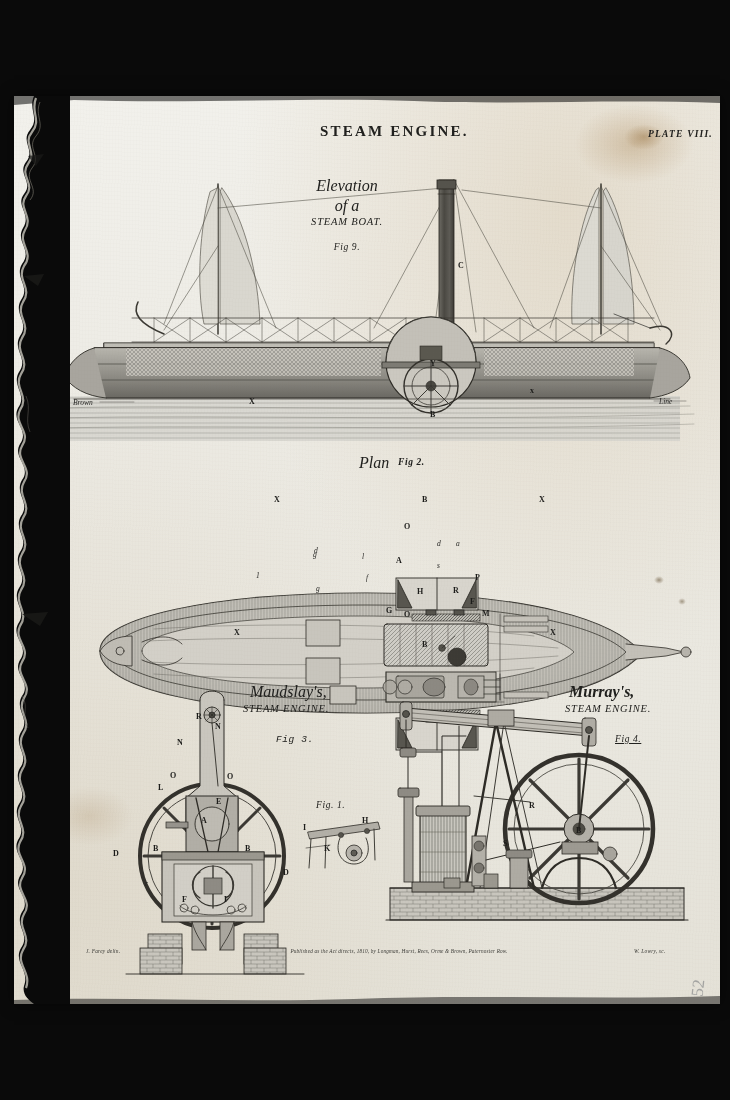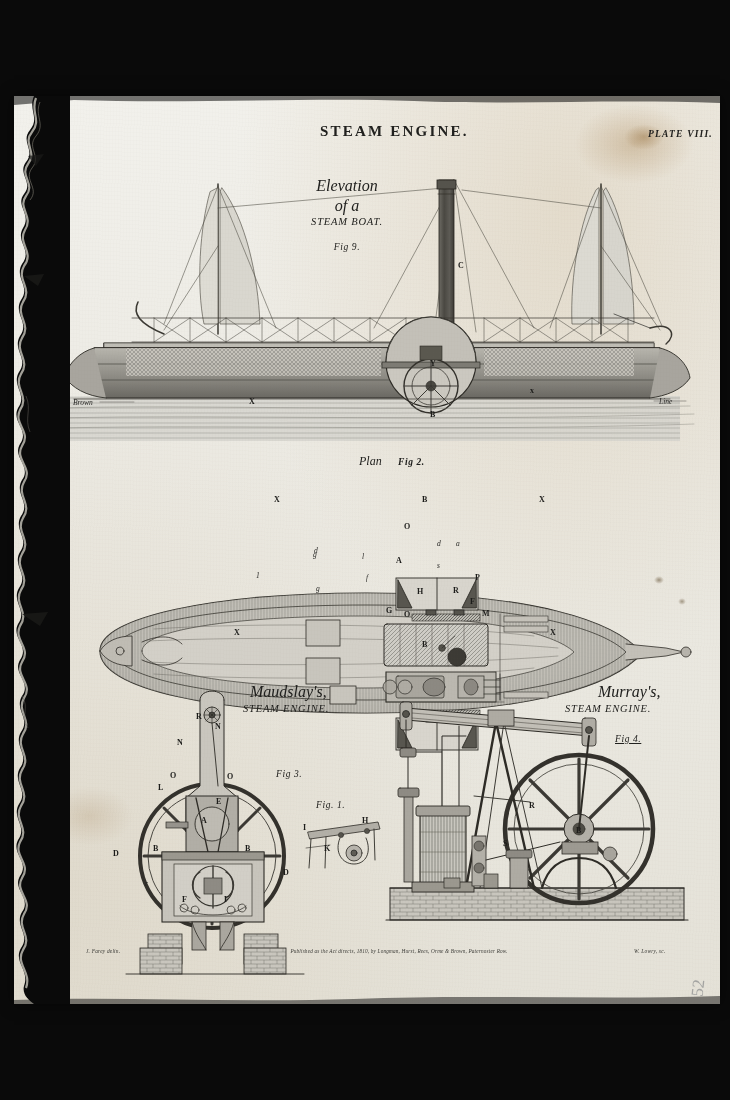--- a/index.html
+++ b/index.html
@@ -477,28 +477,28 @@
     </svg>
 
     <div class="t ttl" style="left:306px;top:28px;">STEAM ENGINE.</div>
     <div class="t plate" style="left:634px;top:34px;font-family:Liberation Serif, serif;">PLATE VIII.</div>
 
     <div class="t ital center" style="left:333px;top:82px;">Elevation</div>
     <div class="t ital center" style="left:333px;top:102px;">of a</div>
     <div class="t capsm center" style="left:333px;top:121px;">STEAM BOAT.</div>
     <div class="t fig center" style="left:333px;top:147px;">Fig 9.</div>
 
-    <div class="t ital" style="left:345px;top:359px;font-size:12px;text-align:right;">Plan</div>
+    <div class="t ital" style="left:345px;top:359px;font-size:16px;text-align:right;">Plan</div>
     <div class="t fig" style="left:384px;top:362px;font-weight:bold;">Fig 2.</div>
 
     <div class="t ital" style="left:236px;top:588px;">Maudslay's,</div>
     <div class="t capsm" style="left:229px;top:608px;">STEAM ENGINE.</div>
-    <div class="t fig" style="left:262px;top:674px;">Fig 3.</div>
-
-    <div class="t ital" style="left:584px;top:588px;">Murray's,</div>
+    <div class="t fig" style="left:262px;top:639px;font-family:Liberation Mono, monospace;">Fig 3.</div>
+
+    <div class="t ital" style="left:555px;top:588px;font-weight:bold;">Murray's,</div>
     <div class="t capsm" style="left:551px;top:608px;">STEAM ENGINE.</div>
     <div class="t fig" style="left:601px;top:639px;text-decoration:underline;">Fig 4.</div>
 
     <div class="t fig" style="left:302px;top:705px;">Fig. 1.</div>
 
     <div id="labels">
         <div class="t lab" style="left: 444px; top: 166px;">C</div>
         <div class="t lab" style="left: 416px; top: 264px;">Y</div>
         <div class="t lab" style="left: 416px; top: 315px;">B</div>
         <div class="t lab" style="left: 235px; top: 302px;">X</div>

